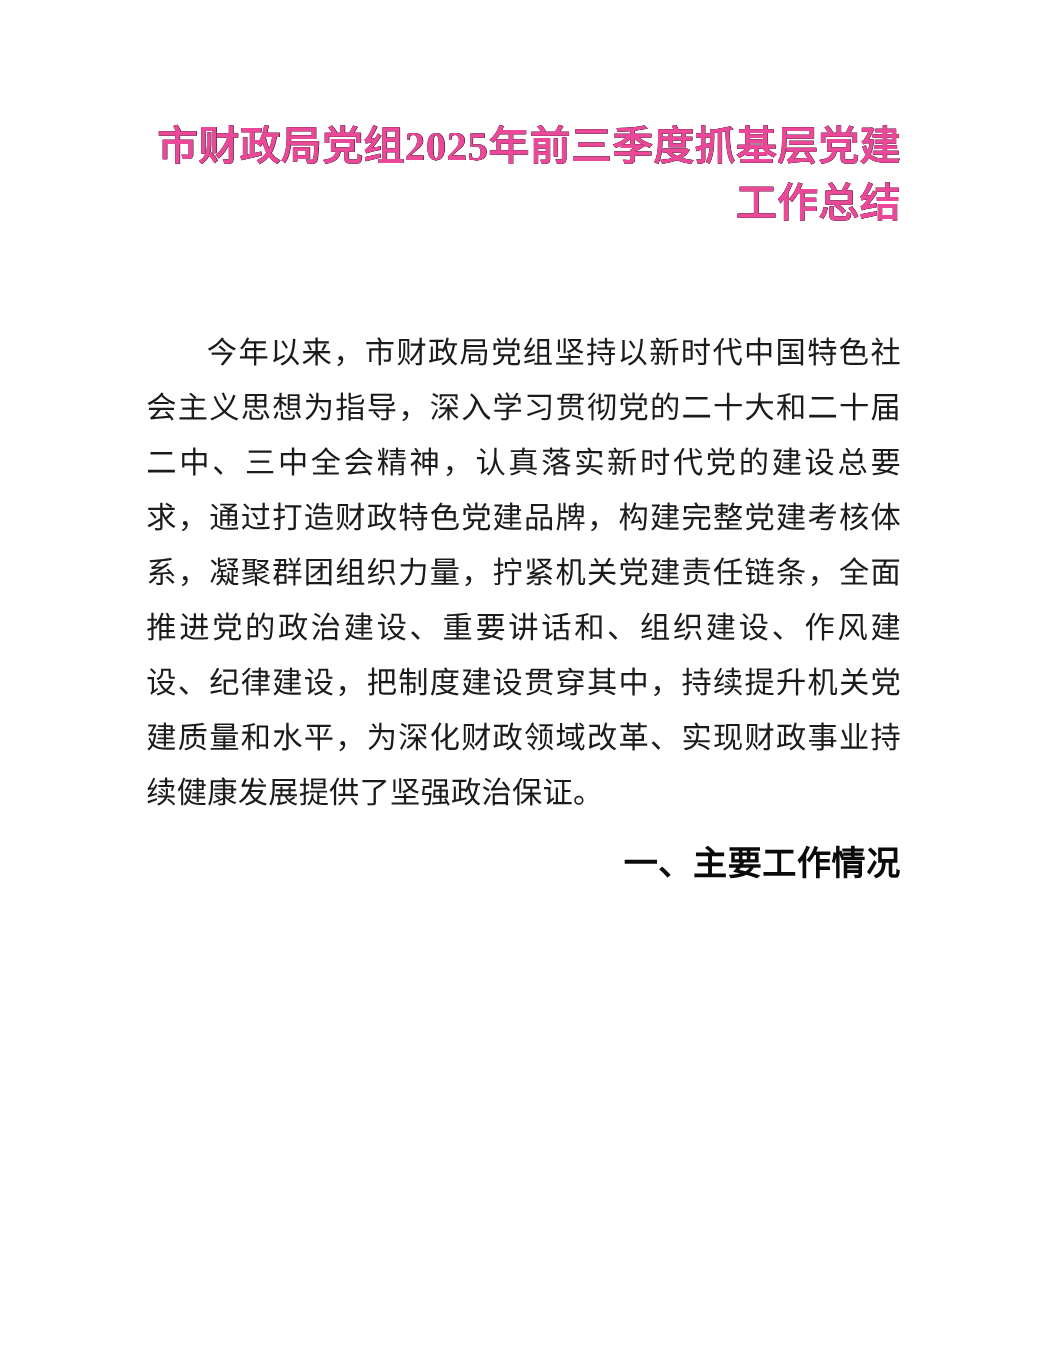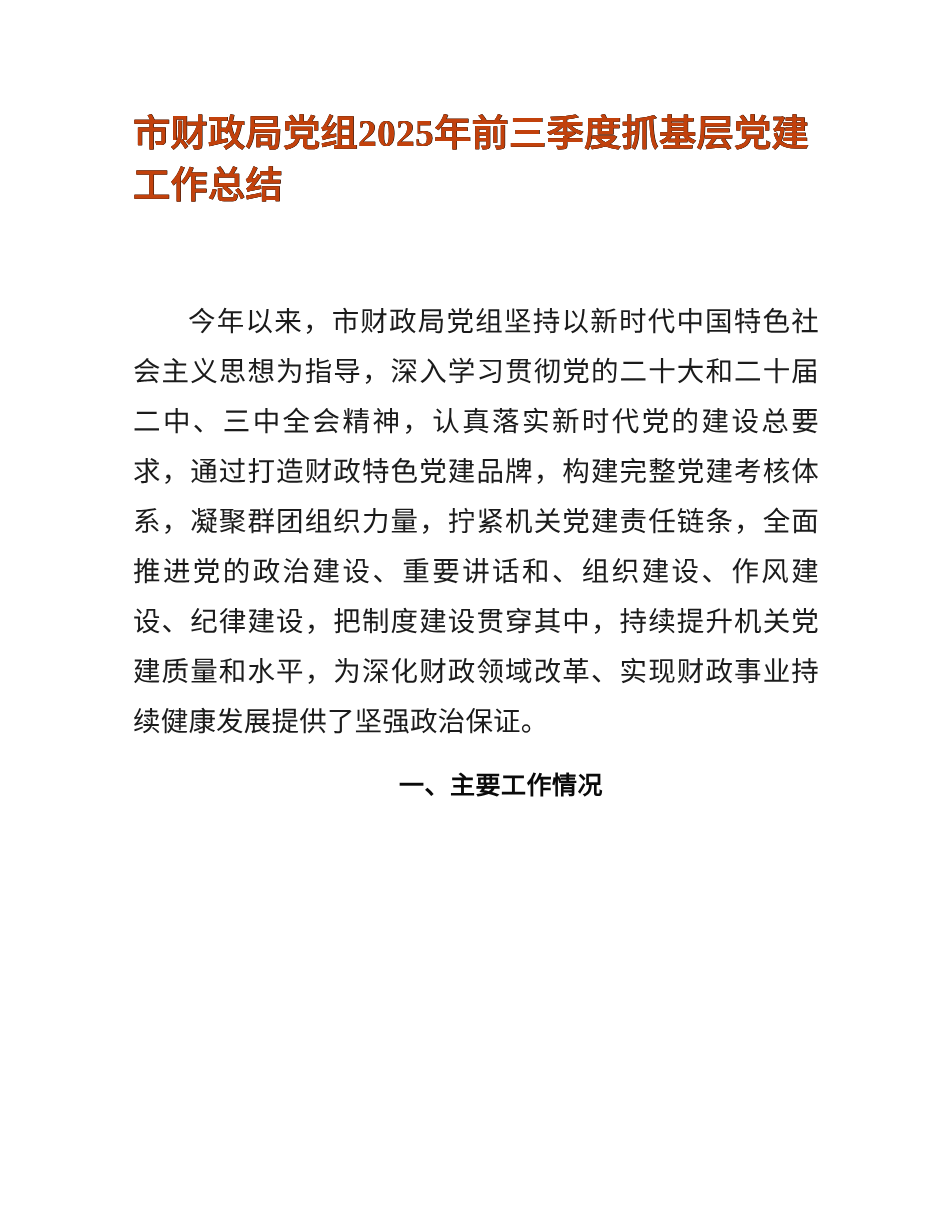--- a/index.html
+++ b/index.html
@@ -27,27 +27,27 @@
     background: #ffffff;
     box-sizing: border-box;
   }
 
   
   .doc-title {
     position: absolute;
     left: 133px;
     top: 108px;
     width: 686px;
-    text-align: left;
+    text-align: right;
     font-family: "Liberation Serif", "DejaVu Serif", serif;
     font-weight: 700;
     font-size: 37px;
     line-height: 52px;
     letter-spacing: 0.5px;
-    color: #c2410c;
+    color: #ec4899;
     text-shadow: 0 0 0.6px #111111, 0.4px 0 0.4px #111111;
   }
 
   
   .body-col {
     position: absolute;
     left: 133px;
     top: 296px;
     width: 686px;
   }
@@ -64,24 +64,24 @@
     font-weight: 400;
     letter-spacing: 0.2px;
   }
 
   
   h2.section-heading {
     margin: 0;
     padding: 0;
     font-family: "Liberation Sans", "DejaVu Sans", sans-serif;
     font-weight: 700;
-    font-size: 25px;
+    font-size: 31px;
     line-height: 50px;
     text-indent: 2em;
-    text-align: center;
+    text-align: right;
     color: #0a0a0a;
     letter-spacing: 0.5px;
   }
 
   
   .gap-heading { height: 14px; }
   .gap-para    { height: 10px; }
 
   
   b.emph {

